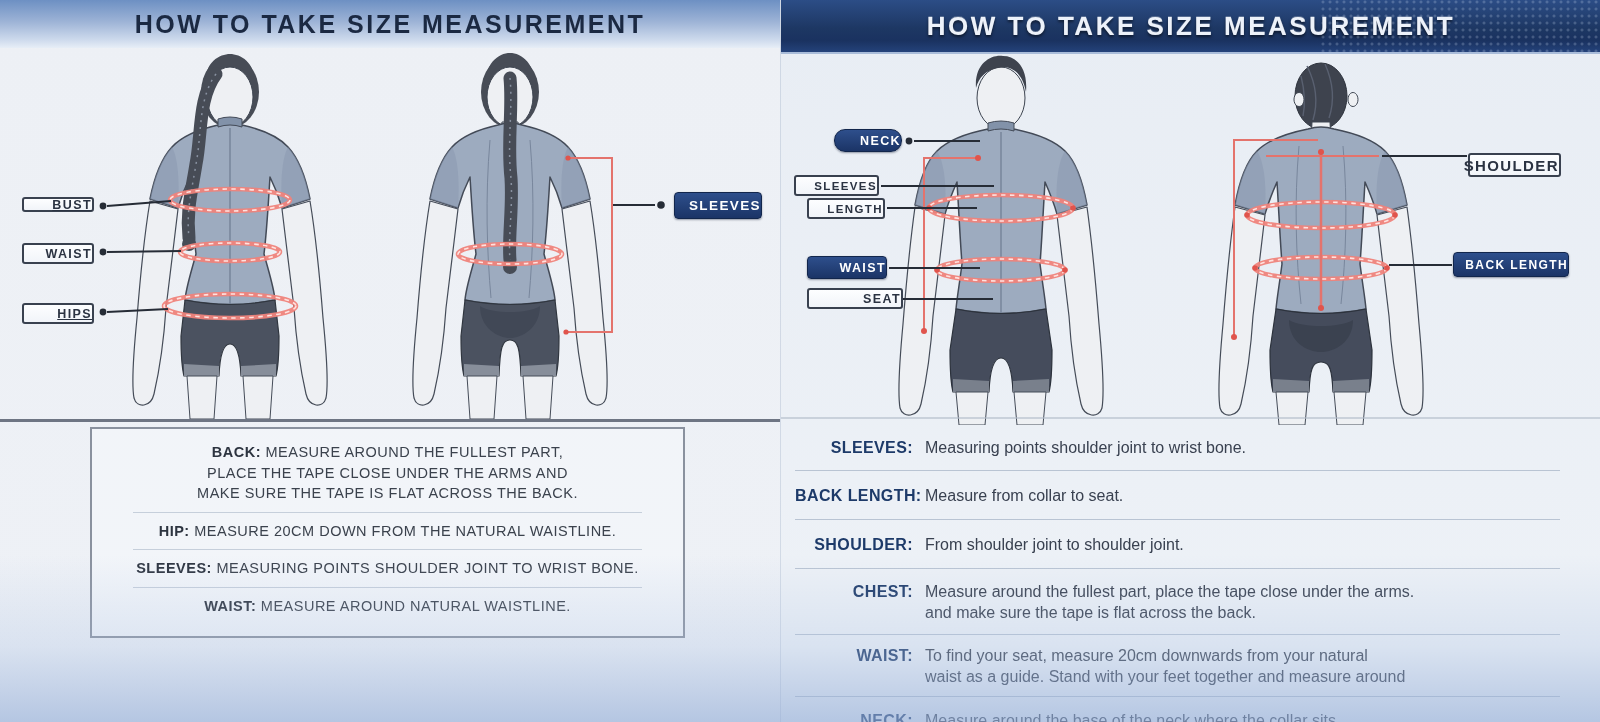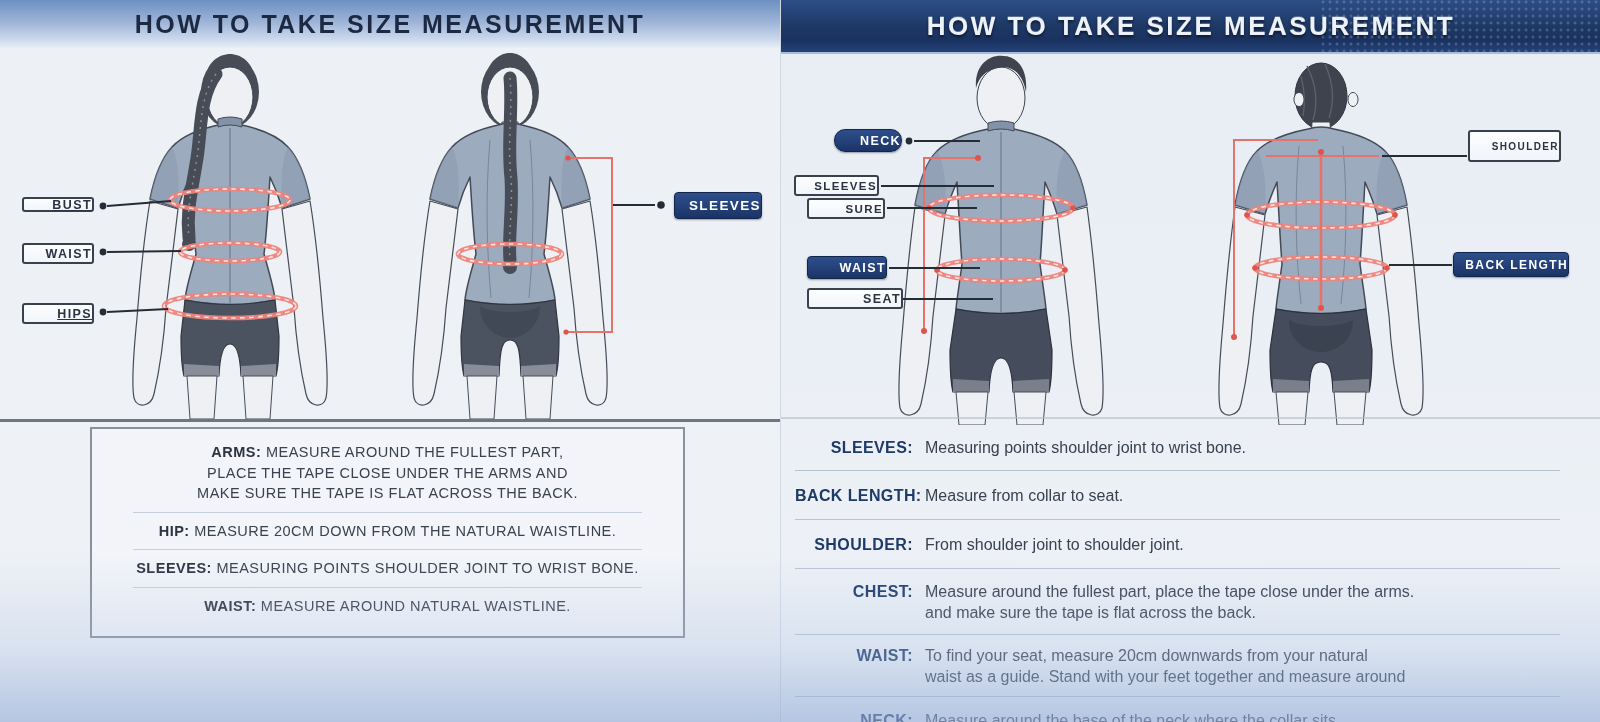--- a/index.html
+++ b/index.html
@@ -163,21 +163,21 @@
         <span>HIPS</span>
       </div>
     <div class="tag tag-navy" style="left:674px;top:192px;width:88px;height:27px;font-size:13.5px;">
         <span>SLEEVES</span>
       </div>
 
     <div class="hline-left"></div>
 
     <div class="lbox">
       <div class="l-entry">
-        <div><span class="l-term">ARMS:</span> <span>MEASURE AROUND THE FULLEST PART,</span></div>
+        <div><span class="l-term">BACK:</span> <span>MEASURE AROUND THE FULLEST PART,</span></div>
         <div>PLACE THE TAPE CLOSE UNDER THE ARMS AND</div>
         <div>MAKE SURE THE TAPE IS FLAT ACROSS THE BACK.</div>
       </div>
       <div class="l-rule"></div>
       <div class="l-entry">
         <div><span class="l-term">HIP:</span> <span>MEASURE 20CM DOWN FROM THE NATURAL WAISTLINE.</span></div>
       </div>
       <div class="l-rule"></div>
       <div class="l-entry">
         <div><span class="l-term">SLEEVES:</span> <span>MEASURING POINTS SHOULDER JOINT TO WRIST BONE.</span></div>
@@ -293,29 +293,29 @@
       </svg>
     </div>
 
     <div class="tag tag-navy" style="left:53px;top:129px;width:68px;height:23px;border-radius:11px;">
         <span>NECK</span>
       </div>
     <div class="tag" style="left:13px;top:175px;width:85px;height:21px;font-size:11.5px;">
         <span>SLEEVES</span>
       </div>
     <div class="tag" style="left:26px;top:198px;width:78px;height:21px;font-size:11.5px;">
-        <span>SURE</span>
+        <span>LENGTH</span>
       </div>
     <div class="tag tag-navy" style="left:26px;top:256px;width:80px;height:23px;">
         <span>WAIST</span>
       </div>
     <div class="tag" style="left:26px;top:288px;width:96px;height:21px;">
         <span>SEAT</span>
       </div>
-    <div class="tag" style="left:687px;top:130px;width:93px;height:32px;font-size:10px;">
+    <div class="tag" style="left:687px;top:153px;width:93px;height:24px;font-size:15px;">
         <span>SHOULDER</span>
       </div>
     <div class="tag tag-navy" style="left:672px;top:252px;width:116px;height:25px;font-size:12px;">
         <span>BACK LENGTH</span>
       </div>
   </section>
 
   <div class="rrows">
     <div class="r-row row-sleeves">
       <div class="r-term">SLEEVES:</div>

